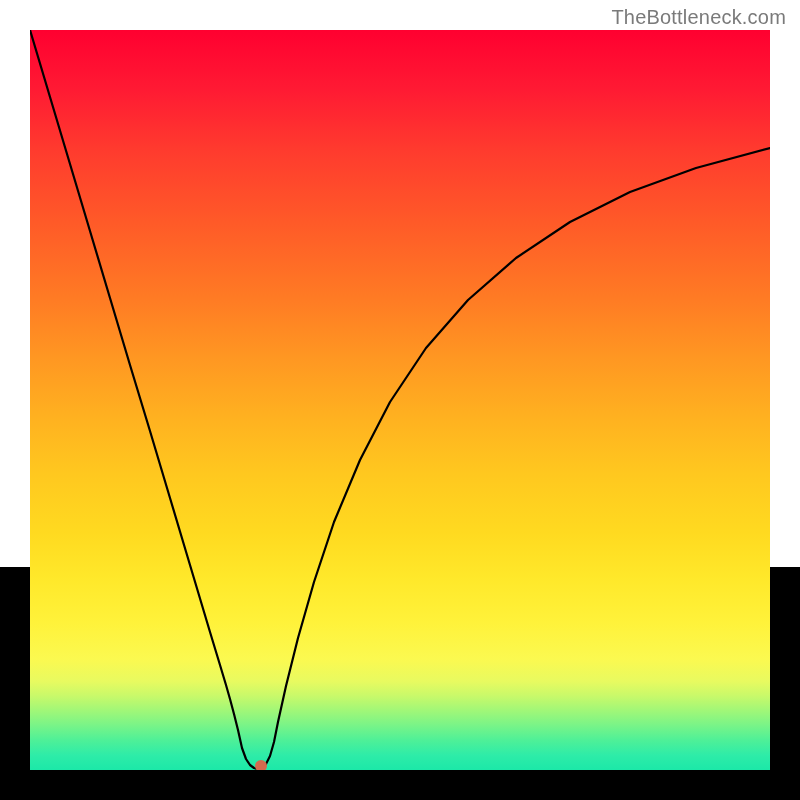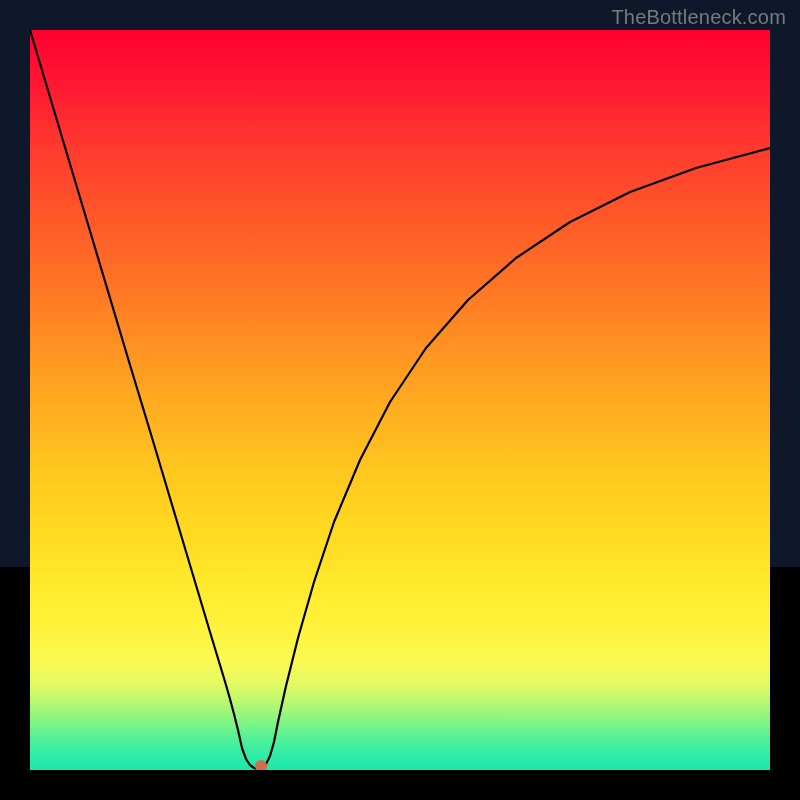--- a/index.html
+++ b/index.html
@@ -8,21 +8,21 @@
     width: 800px;
     height: 800px;
     overflow: hidden;
     background: #000;
     font-family: Arial, Helvetica, sans-serif;
   }
   .frame {
     position: relative;
     width: 800px;
     height: 567px;
-    background: #0f172a;
+    background: #ffffff;
   }
   .plot-area {
     position: absolute;
     left: 30px;
     top: 30px;
     width: 740px;
     height: 740px;
     overflow: hidden;
   }
   .gradient-bg {

